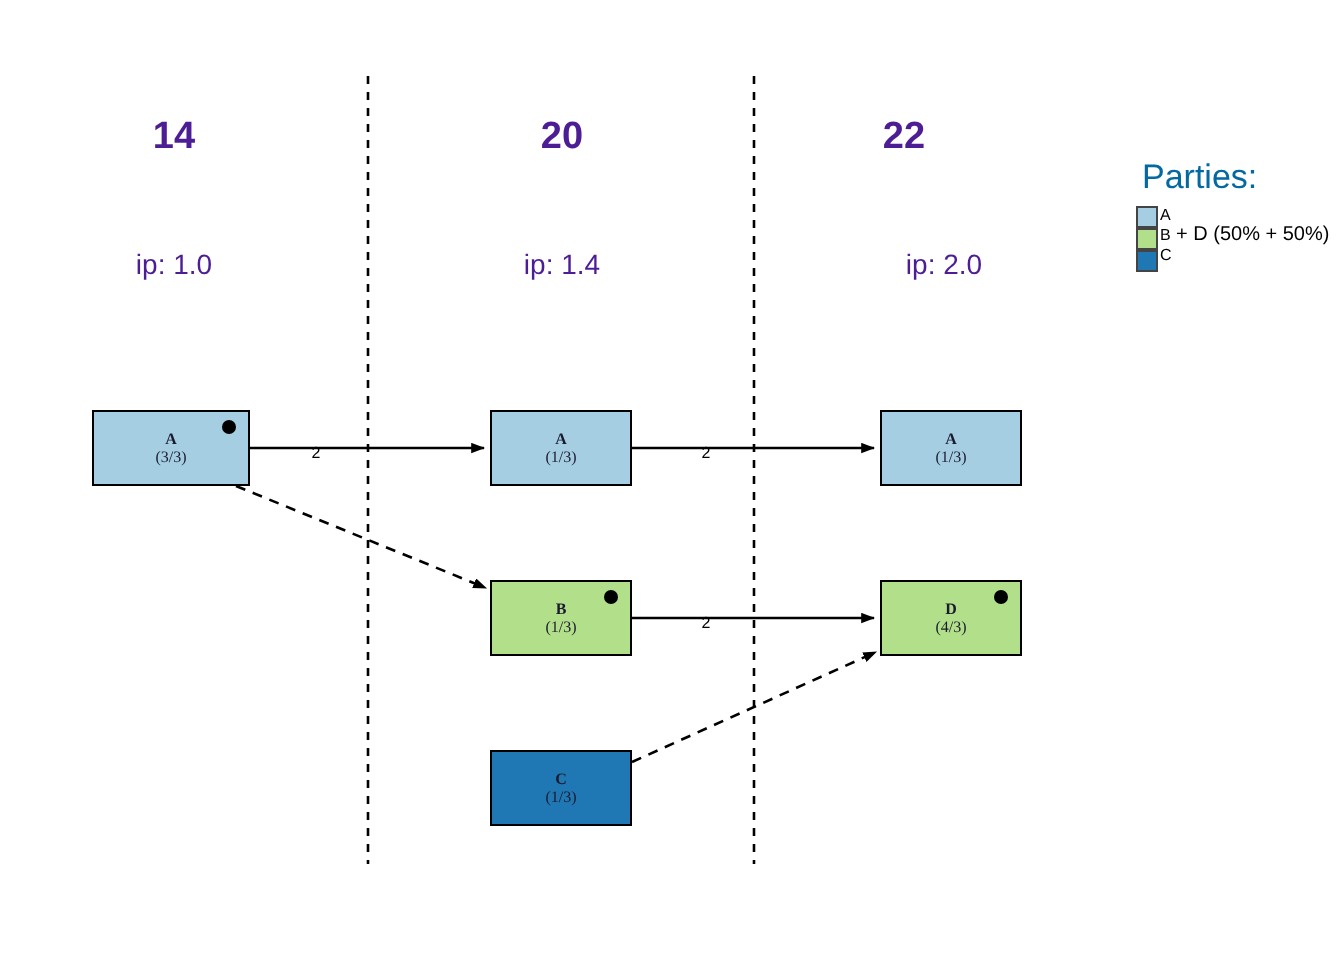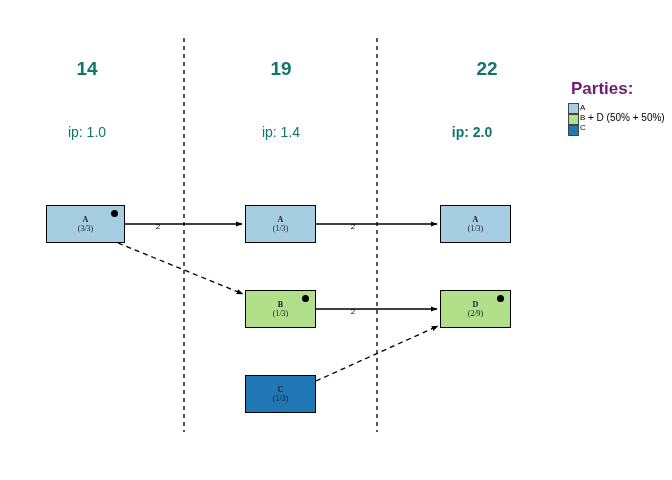--- a/index.html
+++ b/index.html
@@ -4,21 +4,21 @@
 <style>
   html,body{margin:0;padding:0;}
   body{
     width:672px;height:480px;
     background:#ffffff;
     font-family:"Liberation Sans", sans-serif;
     position:relative;
     overflow:hidden;
   }
   #canvas{position:absolute;left:0;top:0;width:672px;height:480px;}
-  .lbl{position:absolute;color:#0f766e;white-space:nowrap;}
+  .lbl{position:absolute;color:#4c1d95;white-space:nowrap;}
 
   .col-title{
     font-size:19px;font-weight:bold;text-align:center;
     transform:translateX(-50%);
   }
   .col-ip{
     font-size:14px;text-align:center;
     transform:translateX(-50%);
   }
 
@@ -37,21 +37,21 @@
     width:7px;height:7px;border-radius:50%;
     background:#000;
   }
 
   .edge-label{
     position:absolute;font-size:8px;color:#000;
     transform:translateX(-50%);
   }
 
   .legend-title{
-    position:absolute;font-size:17px;font-weight:bold;color:#701a75;
+    position:absolute;font-size:17px;font-weight:normal;color:#0369a1;
   }
   .legend-swatches{position:absolute;}
   .legend-swatch{
     width:11px;height:11px;border:1px solid #444;box-sizing:border-box;display:block;
   }
   .legend-key{
     position:absolute;font-size:8px;color:#000;white-space:nowrap;
   }
   .legend-text{
     position:absolute;font-size:10px;color:#000;white-space:nowrap;text-align:center;
@@ -72,26 +72,26 @@
 
   <line x1="125" y1="224" x2="242" y2="224" stroke="#000" stroke-width="1.3" marker-end="url(#arrowhead)"></line>
   <line x1="316" y1="224" x2="437" y2="224" stroke="#000" stroke-width="1.3" marker-end="url(#arrowhead)"></line>
   <line x1="316" y1="309" x2="437" y2="309" stroke="#000" stroke-width="1.3" marker-end="url(#arrowhead)"></line>
 
   <line x1="118" y1="243" x2="243" y2="294" stroke="#000" stroke-width="1.3" stroke-dasharray="5,4" marker-end="url(#arrowhead)"></line>
   <line x1="316" y1="381" x2="438" y2="326" stroke="#000" stroke-width="1.3" stroke-dasharray="5,4" marker-end="url(#arrowhead)"></line>
 </svg>
 
 <div class="lbl col-title" style="left:87px;top:58px;">14</div>
-<div class="lbl col-title" style="left:281px;top:58px;">19</div>
-<div class="lbl col-title" style="left:487px;top:58px;">22</div>
+<div class="lbl col-title" style="left:281px;top:58px;">20</div>
+<div class="lbl col-title" style="left:452px;top:58px;">22</div>
 
 <div class="lbl col-ip" style="left:87px;top:124px;">ip: 1.0</div>
 <div class="lbl col-ip" style="left:281px;top:124px;">ip: 1.4</div>
-<div class="lbl col-ip" style="left:472px;top:124px;font-weight:bold;">ip: 2.0</div>
+<div class="lbl col-ip" style="left:472px;top:124px;">ip: 2.0</div>
 
 <div class="node" style="left:46px;top:205px;width:79px;height:38px;background:#A6CEE3;">
   <span class="nm">A</span>
   <span class="frac">(3/3)</span>
   <span class="dot"></span>
 </div>
 
 <div class="node" style="left:245px;top:205px;width:71px;height:38px;background:#A6CEE3;">
   <span class="nm">A</span>
   <span class="frac">(1/3)</span>
@@ -103,21 +103,21 @@
 </div>
 
 <div class="node" style="left:245px;top:290px;width:71px;height:38px;background:#B2DF8A;">
   <span class="nm">B</span>
   <span class="frac">(1/3)</span>
   <span class="dot"></span>
 </div>
 
 <div class="node" style="left:440px;top:290px;width:71px;height:38px;background:#B2DF8A;">
   <span class="nm">D</span>
-  <span class="frac">(2/9)</span>
+  <span class="frac">(4/3)</span>
   <span class="dot"></span>
 </div>
 
 <div class="node" style="left:245px;top:375px;width:71px;height:38px;background:#1F78B4;">
   <span class="nm">C</span>
   <span class="frac">(1/3)</span>
 </div>
 
 <div class="edge-label" style="left:158px;top:222px;">2</div>
 <div class="edge-label" style="left:353px;top:222px;">2</div>

